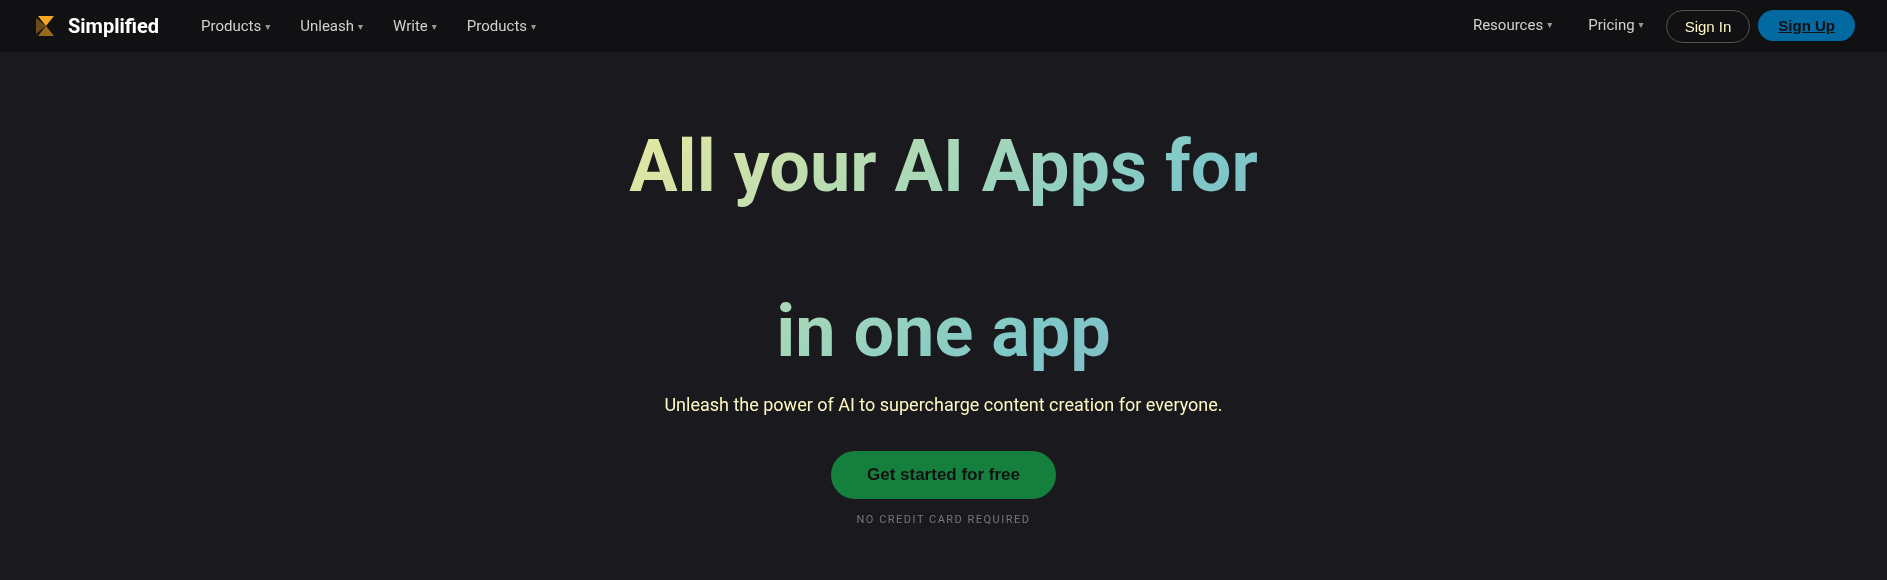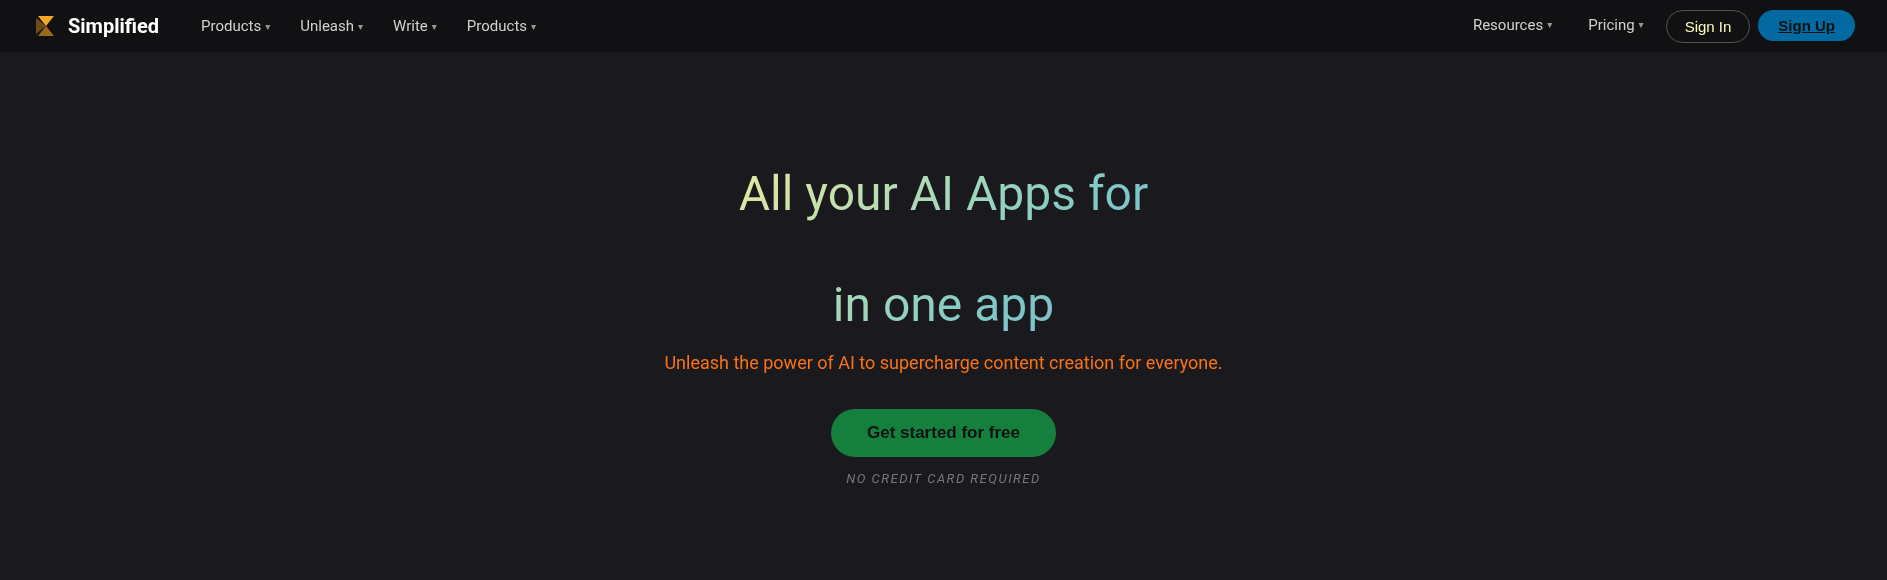--- a/index.html
+++ b/index.html
@@ -111,56 +111,55 @@
       flex-direction: column;
       align-items: center;
       justify-content: center;
       min-height: 528px;
       text-align: center;
       padding: 60px 20px 40px;
       background-color: #1a1a1e;
     }
 
     .hero-title {
-      font-size: 48px;
-      font-weight: 400;
+      font-size: 72px;
+      font-weight: 700;
       line-height: 1.15;
       margin-bottom: 20px;
       background: linear-gradient(135deg, #e8e8a0 0%, #a8d8b8 40%, #7ec8c8 70%, #8ab4c8 100%);
       -webkit-background-clip: text;
       -webkit-text-fill-color: transparent;
       background-clip: text;
     }
 
     .hero-subtitle {
       font-size: 18px;
-      color: #f97316;
+      color: #fef9c3;
       margin-bottom: 36px;
       font-weight: 400;
     }
 
     .btn-cta {
       padding: 14px 36px;
       font-size: 17px;
       font-weight: 700;
       color: #111;
       background: #15803d;
       border: none;
       border-radius: 32px;
       cursor: pointer;
       margin-bottom: 14px;
       transition: background 0.15s;
     }
 
     .no-credit {
-      font-size: 13px;
+      font-size: 11px;
       letter-spacing: 1.5px;
       color: #777;
       text-transform: uppercase;
-      font-style: italic;
     }
   </style>
 </head>
 <body>
 
 <nav>
   <div class="nav-logo">
     <svg class="logo-icon" viewBox="0 0 28 28" fill="none" xmlns="http://www.w3.org/2000/svg">
       <polygon points="6,4 22,4 14,14" fill="#f5a623"></polygon>
       <polygon points="6,24 22,24 14,14" fill="#f5a623" opacity="0.6"></polygon>

